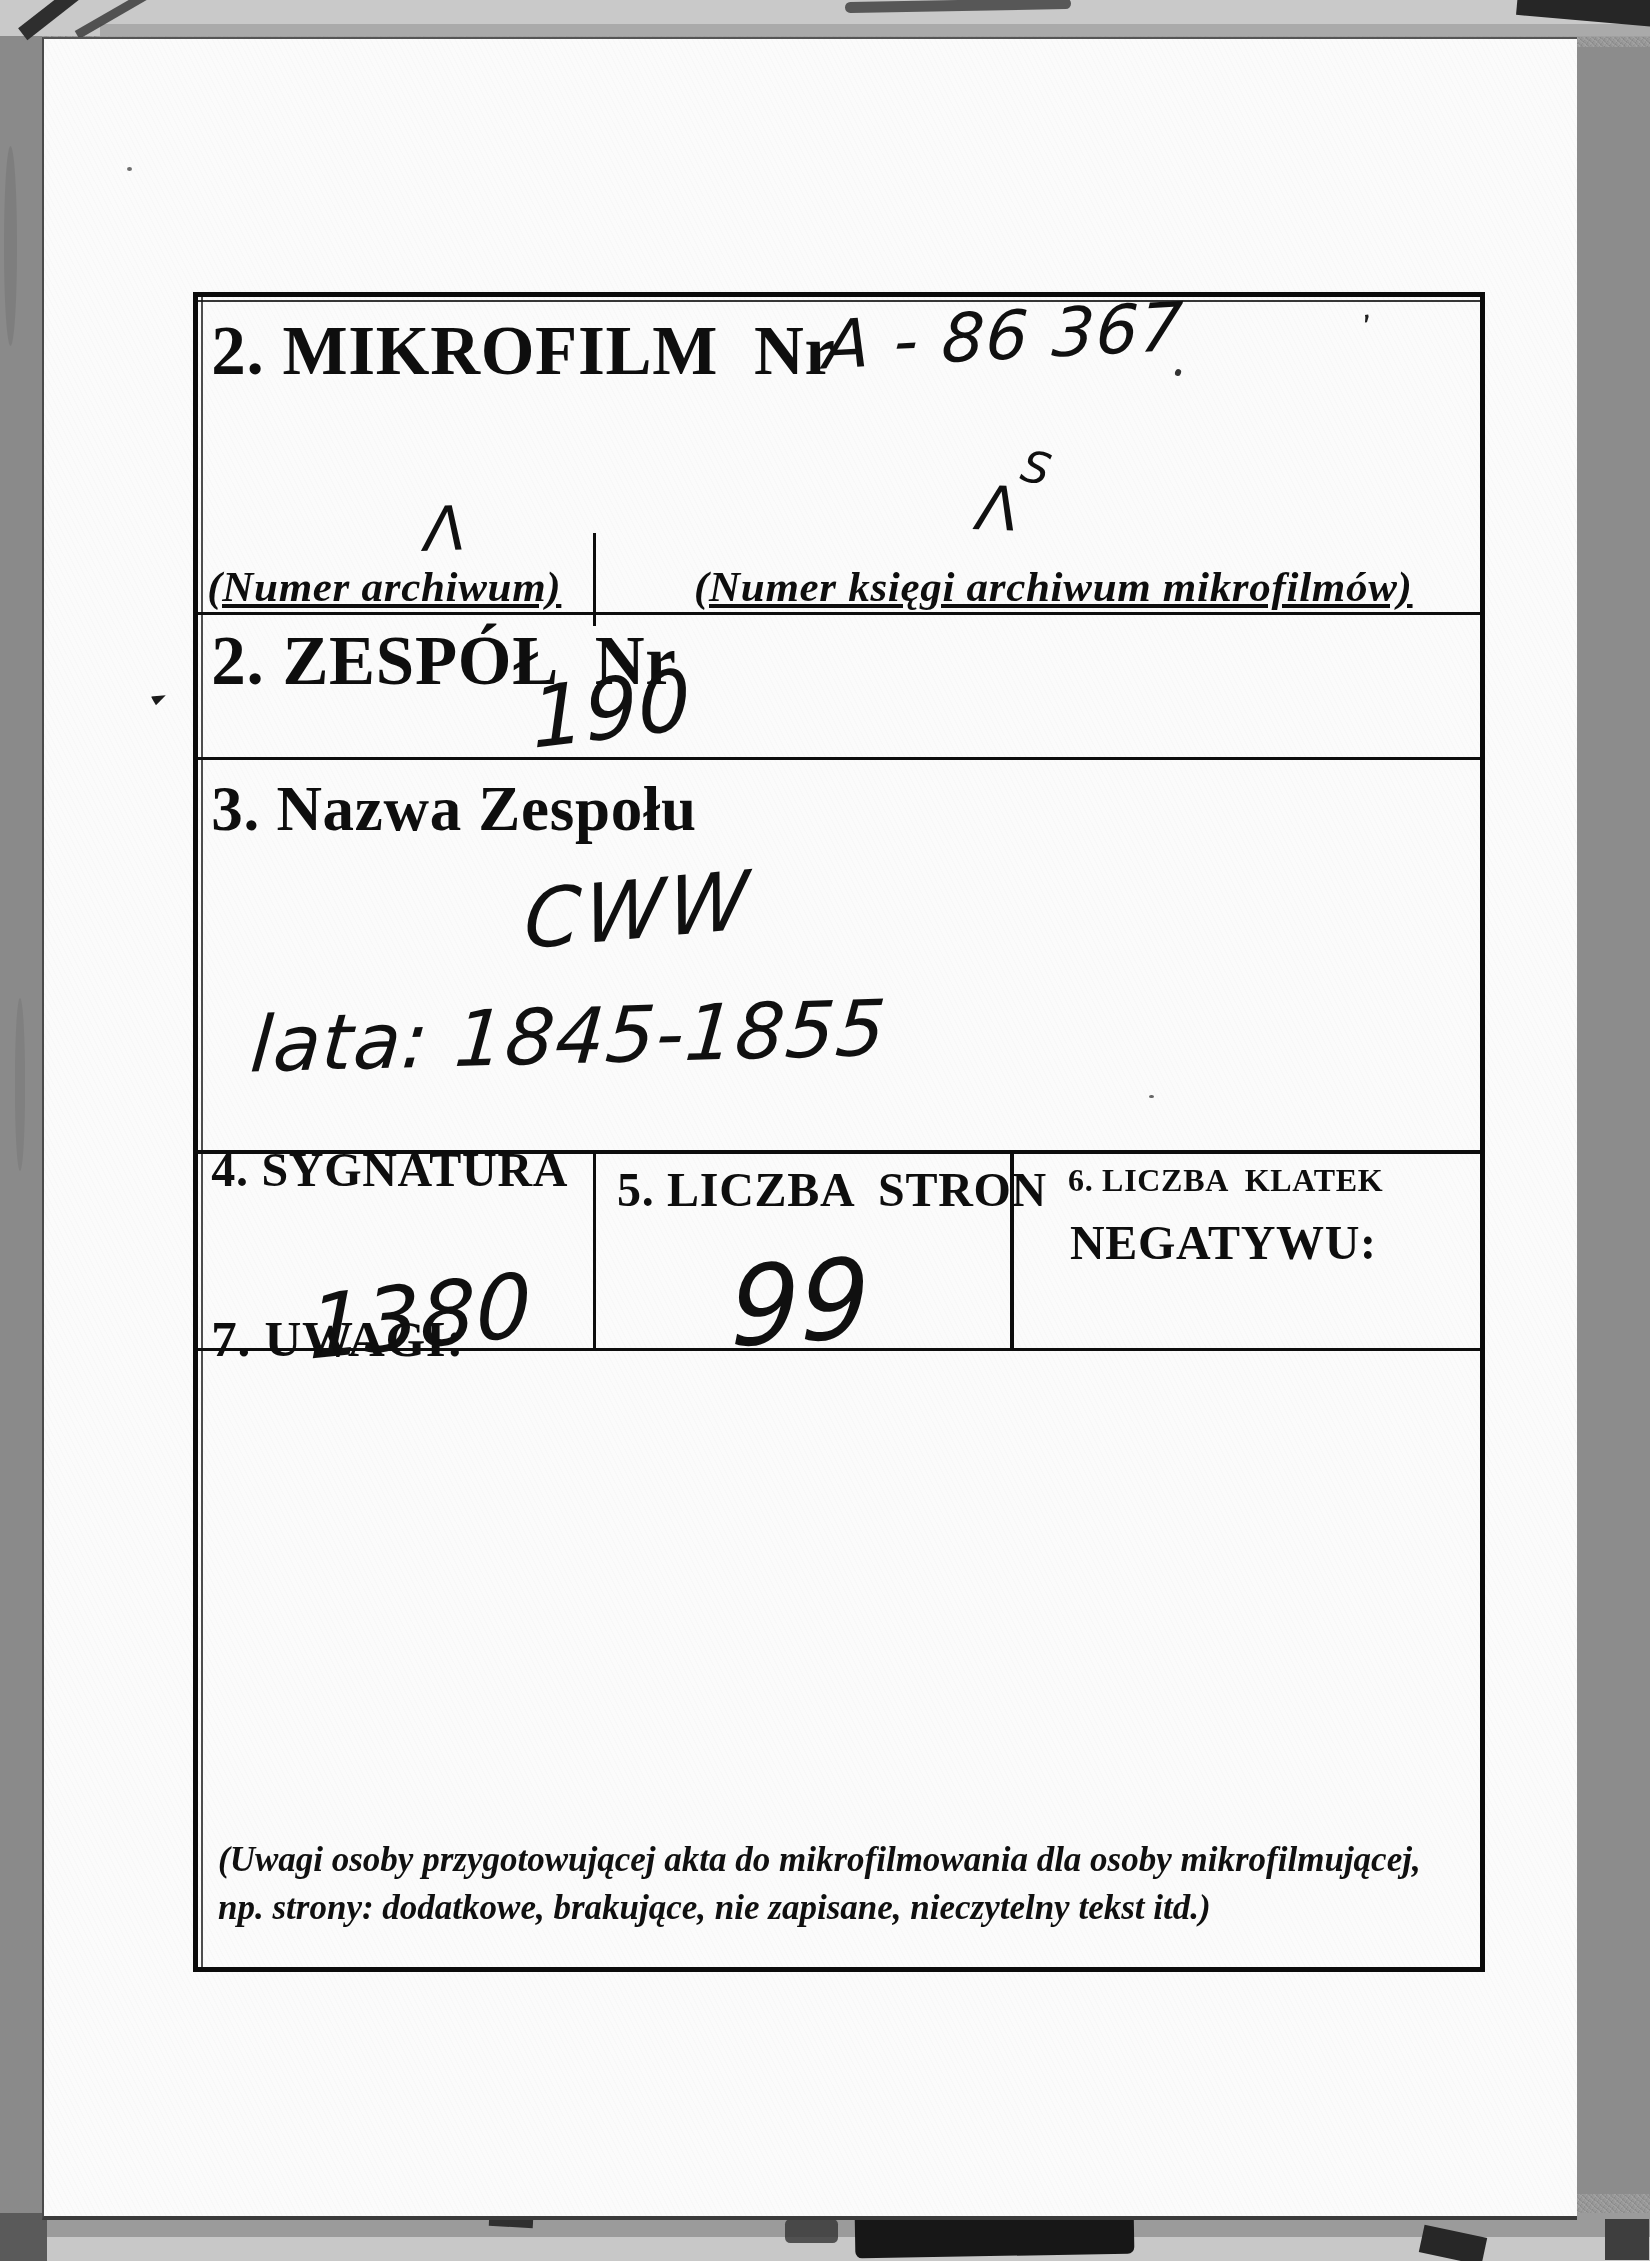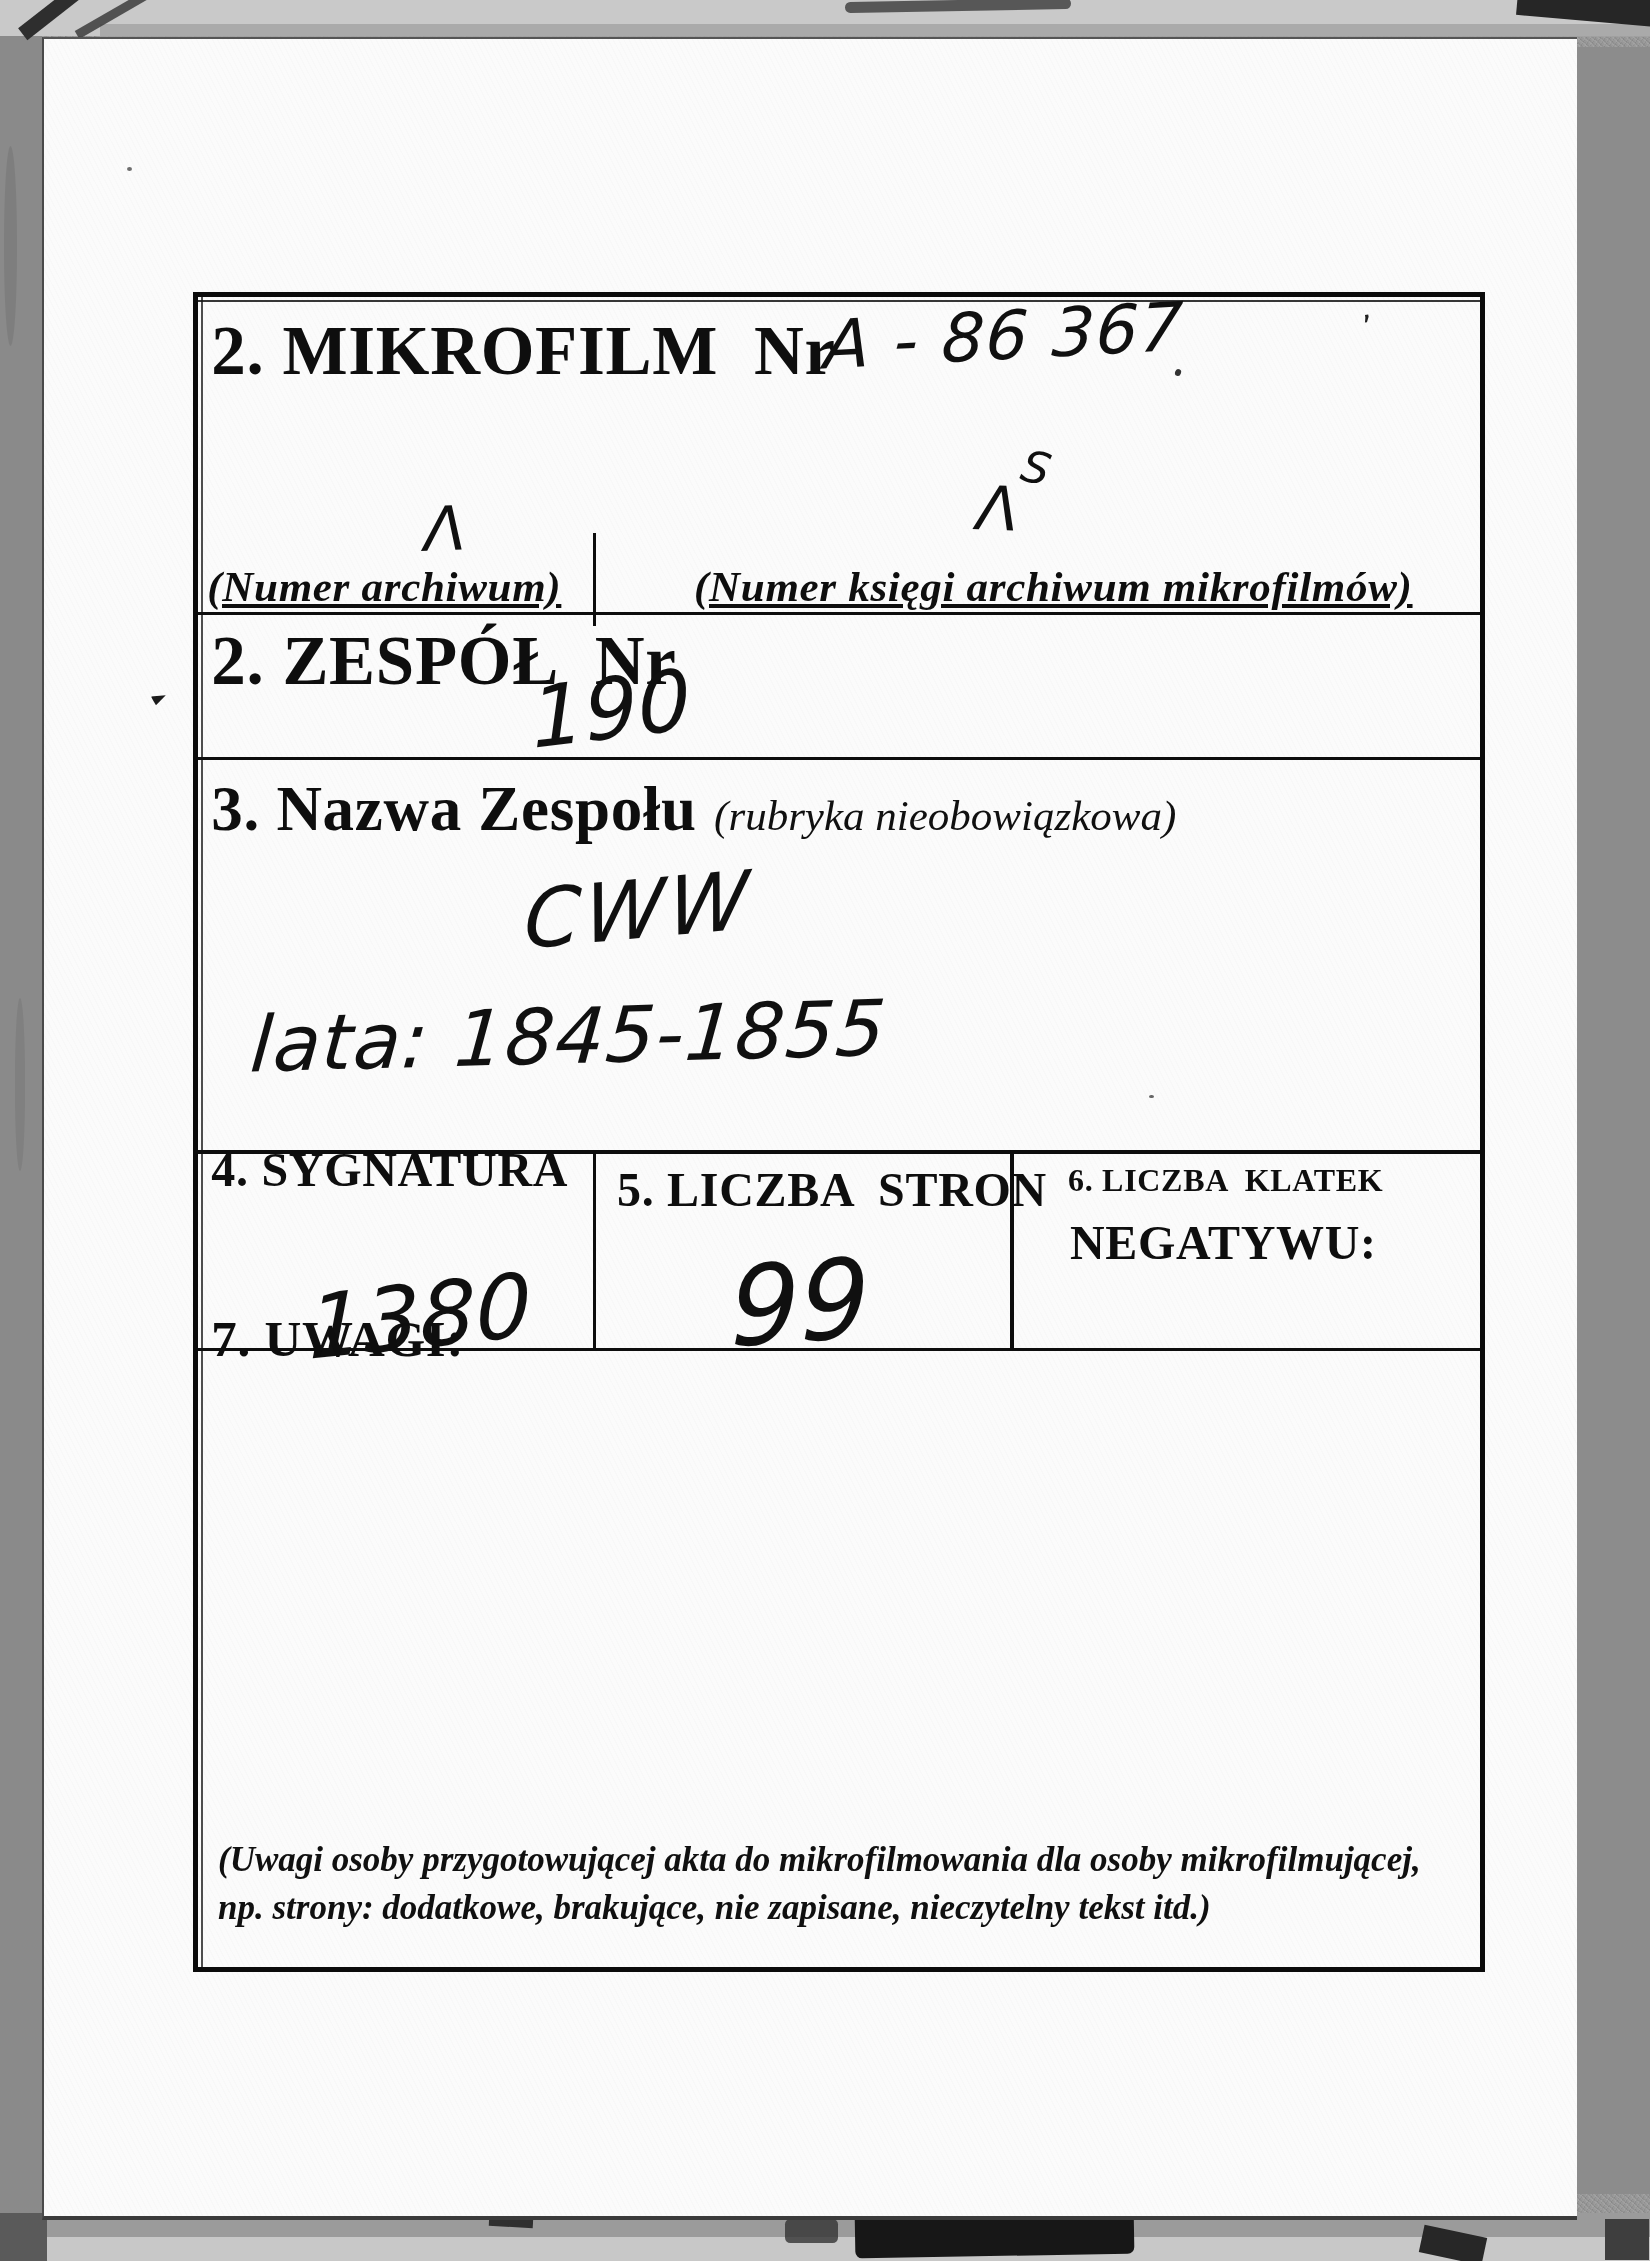--- a/index.html
+++ b/index.html
@@ -142,21 +142,20 @@
       <div class="hw hw-caret-s">S</div>
       <div class="cap cap-left">(Numer archiwum)</div>
       <div class="cap cap-right">(Numer księgi archiwum mikrofilmów)</div>
       <span class="hw-mark-apostrophe">’</span>
 
       <div class="lbl lbl-2">2. ZESPÓŁ  Nr</div>
       <div class="hw hw-zespol">190</div>
 
       <div class="row3-head">
         <span class="lbl lbl-3">3. Nazwa Zespołu</span>
-        <span class="cap-inline">(rubryka nieobowiązkowa)</span>
       </div>
       <div class="hw hw-cww">CWW</div>
       <div class="hw hw-lata">lata: 1845-1855</div>
 
       <div class="lbl lbl-4">4. SYGNATURA</div>
       <div class="lbl lbl-5">5. LICZBA  STRON</div>
       <div class="lbl lbl-6a">6. LICZBA  KLATEK</div>
       <div class="lbl lbl-6b">NEGATYWU:</div>
       <div class="hw hw-sygnatura">1380</div>
       <div class="hw hw-strony">99</div>

